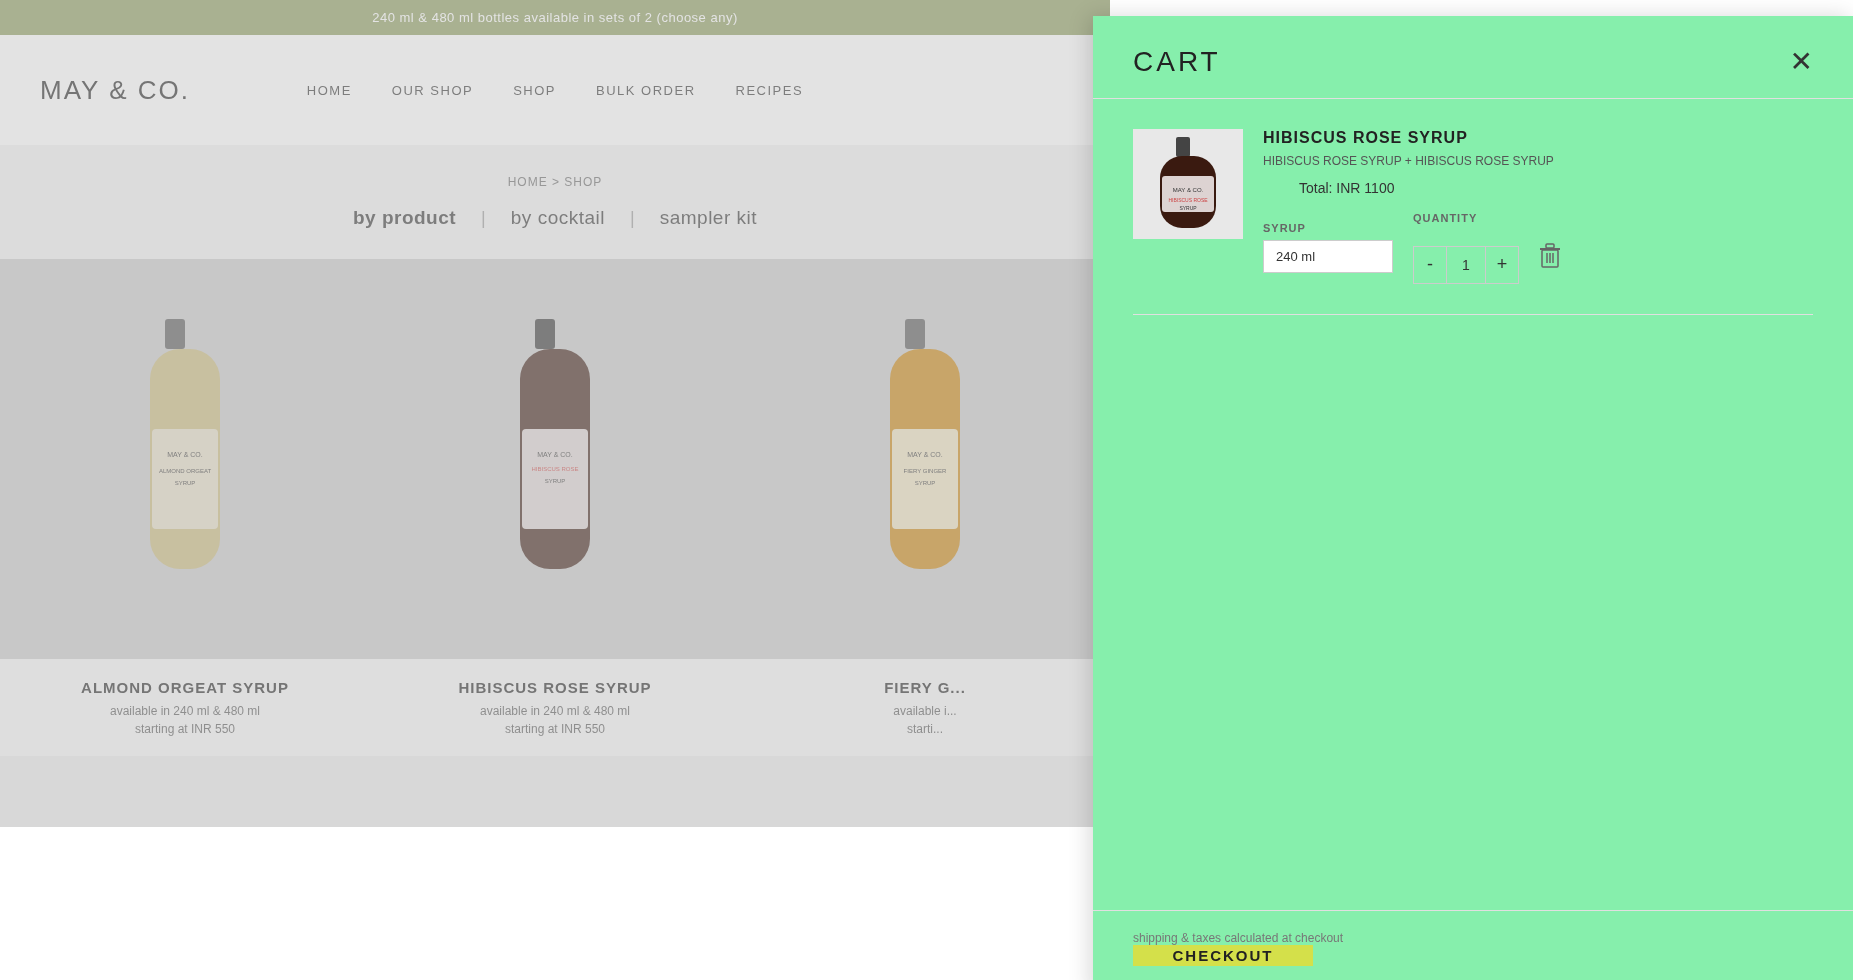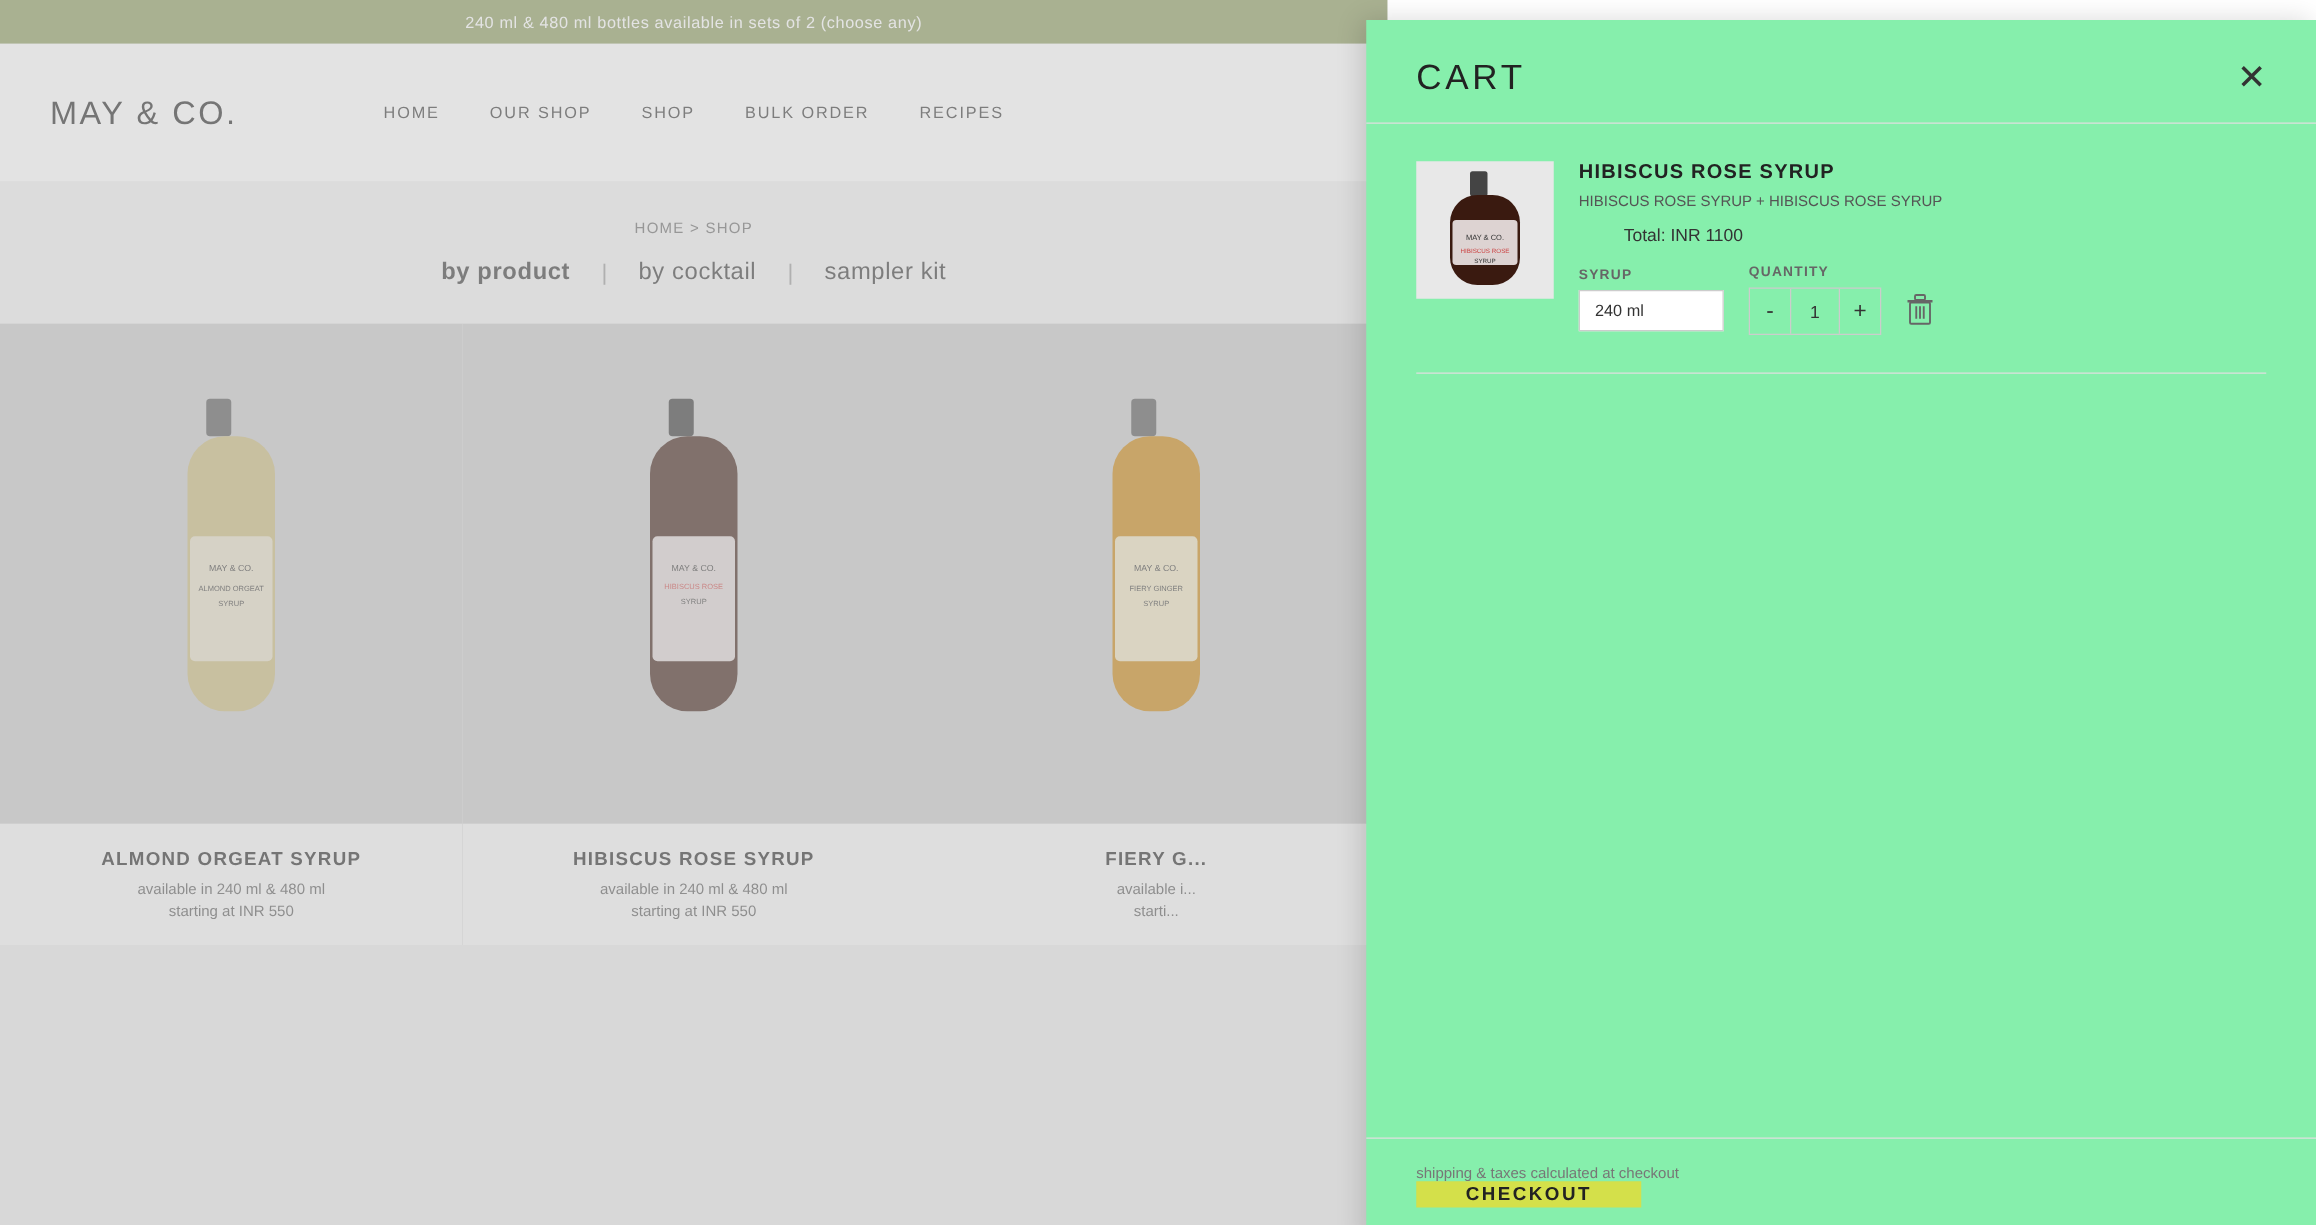--- a/index.html
+++ b/index.html
@@ -13,21 +13,21 @@
       padding: 10px 0;
       font-size: 13px;
       letter-spacing: 0.5px;
     }
 
     
     .site-area {
       position: absolute;
       top: 0; left: 0;
       width: 1110px;
-      height: 980px;
+      height: 827px;
       background: #e8e8e8;
       overflow: hidden;
     }
 
     
     .nav {
       background: #fff;
       display: flex;
       align-items: center;
       justify-content: center;
@@ -228,25 +228,26 @@
       flex-direction: column;
     }
     .size-select {
       border: 1px solid #ccc;
       padding: 8px 30px 8px 12px;
       font-size: 13px;
       color: #333;
       background: #fff;
       appearance: none;
       cursor: pointer;
-      width: 116px;
+      width: 130px;
     }
     .qty-control-wrap {
       display: flex;
       flex-direction: column;
+      gap: 16px;
     }
     .qty-control {
       display: flex;
       align-items: center;
       border: 1px solid #ccc;
     }
     .qty-btn {
       background: none;
       border: none;
       width: 32px;

